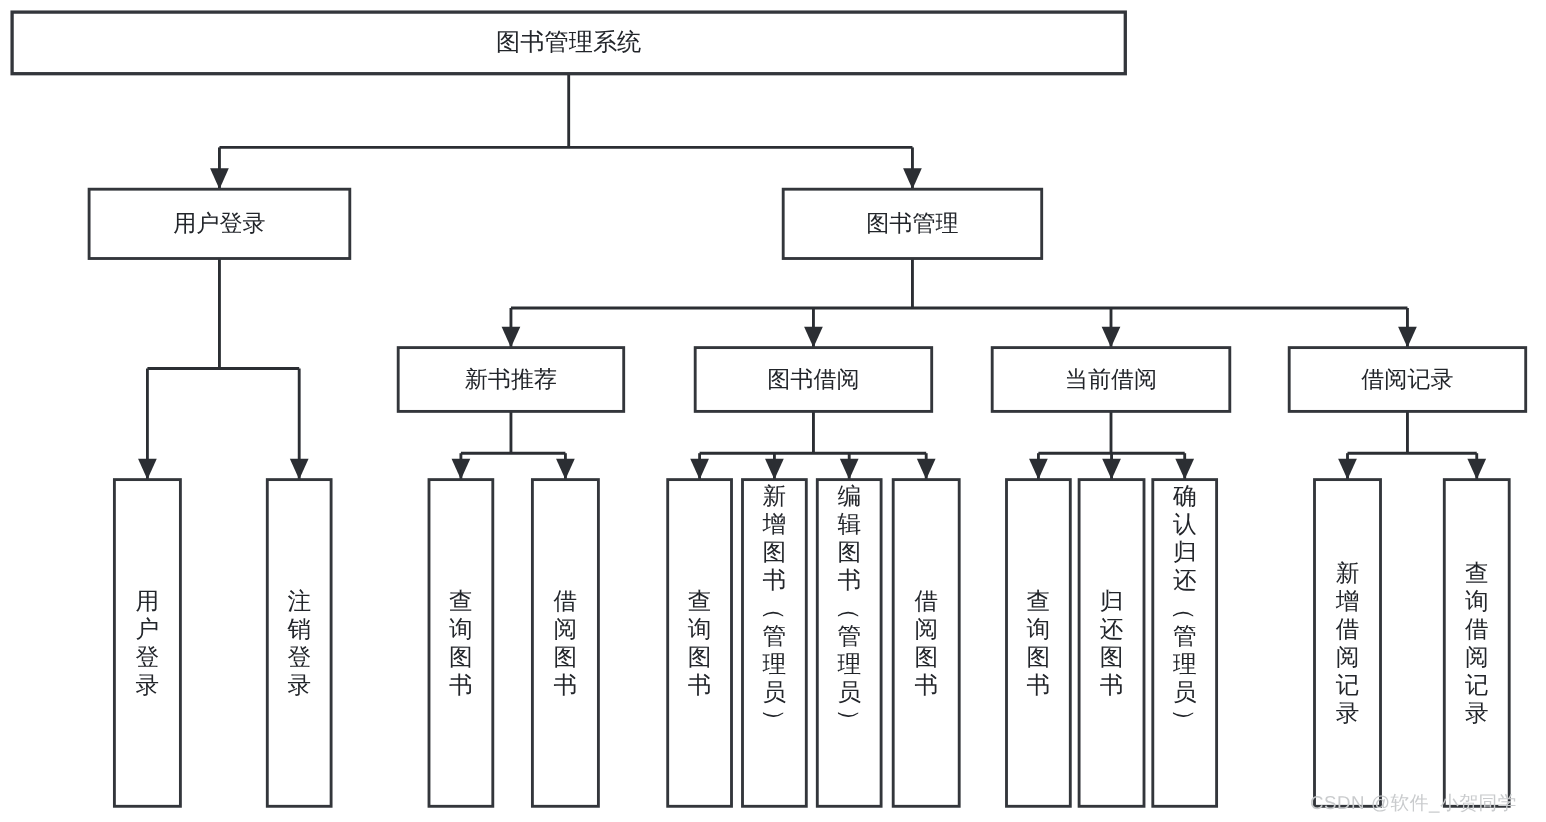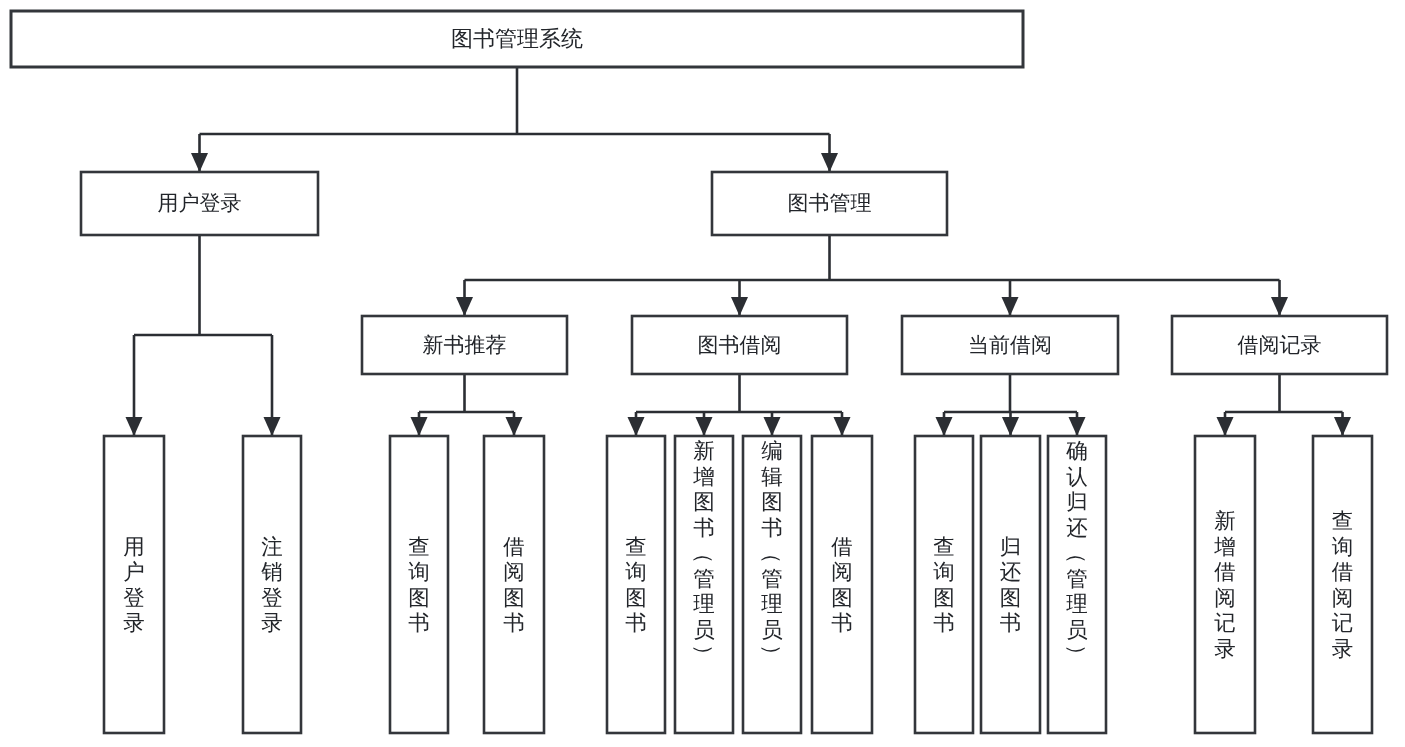--- a/index.html
+++ b/index.html
@@ -260,13 +260,14 @@
           <rect x="1313" y="436" width="59" height="297" class="node-box"></rect>
           <text x="1342.5" y="528" class="vlabel">查</text>
           <text x="1342.5" y="553.5" class="vlabel">询</text>
           <text x="1342.5" y="579" class="vlabel">借</text>
           <text x="1342.5" y="604.5" class="vlabel">阅</text>
           <text x="1342.5" y="630" class="vlabel">记</text>
           <text x="1342.5" y="655.5" class="vlabel">录</text>
         </g>
       </g>
   </svg>
+  <div class="watermark">CSDN @软件_小贺同学</div>
 </div>
 
 </body></html>

